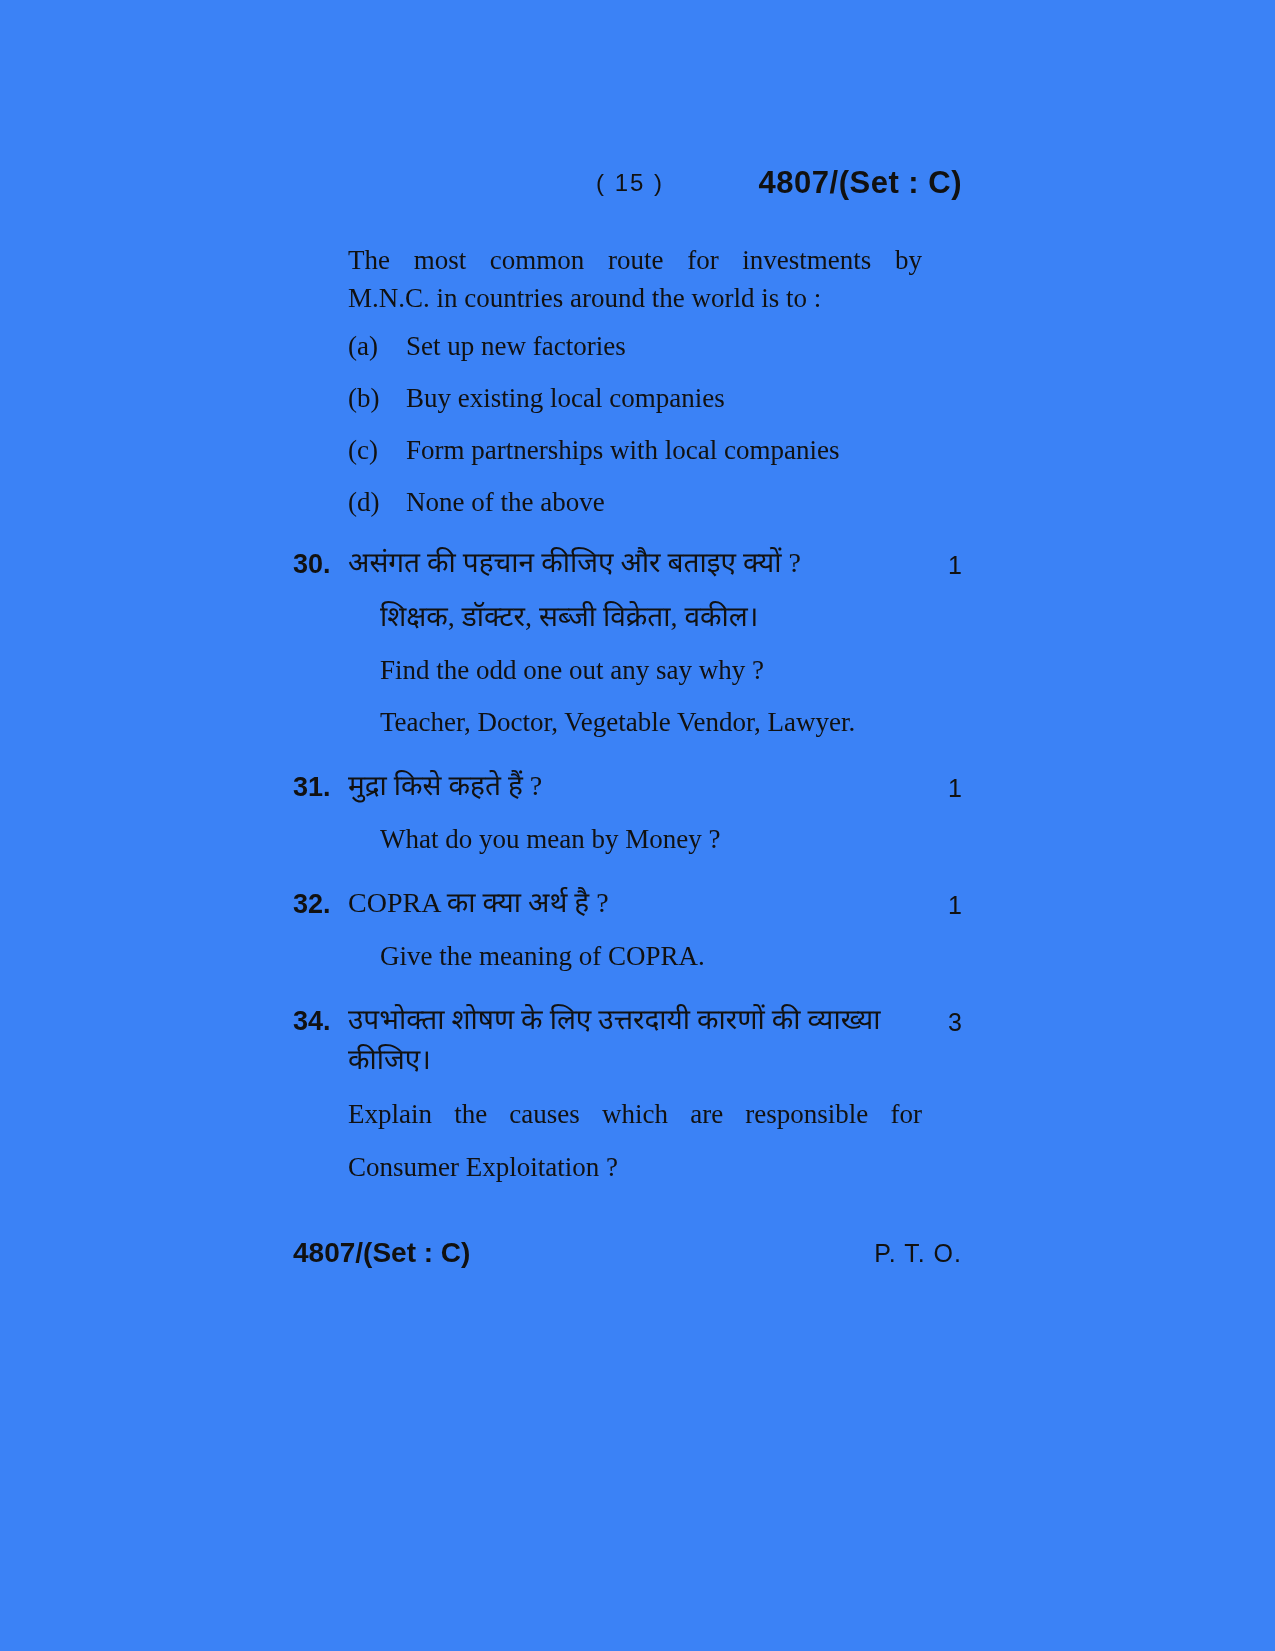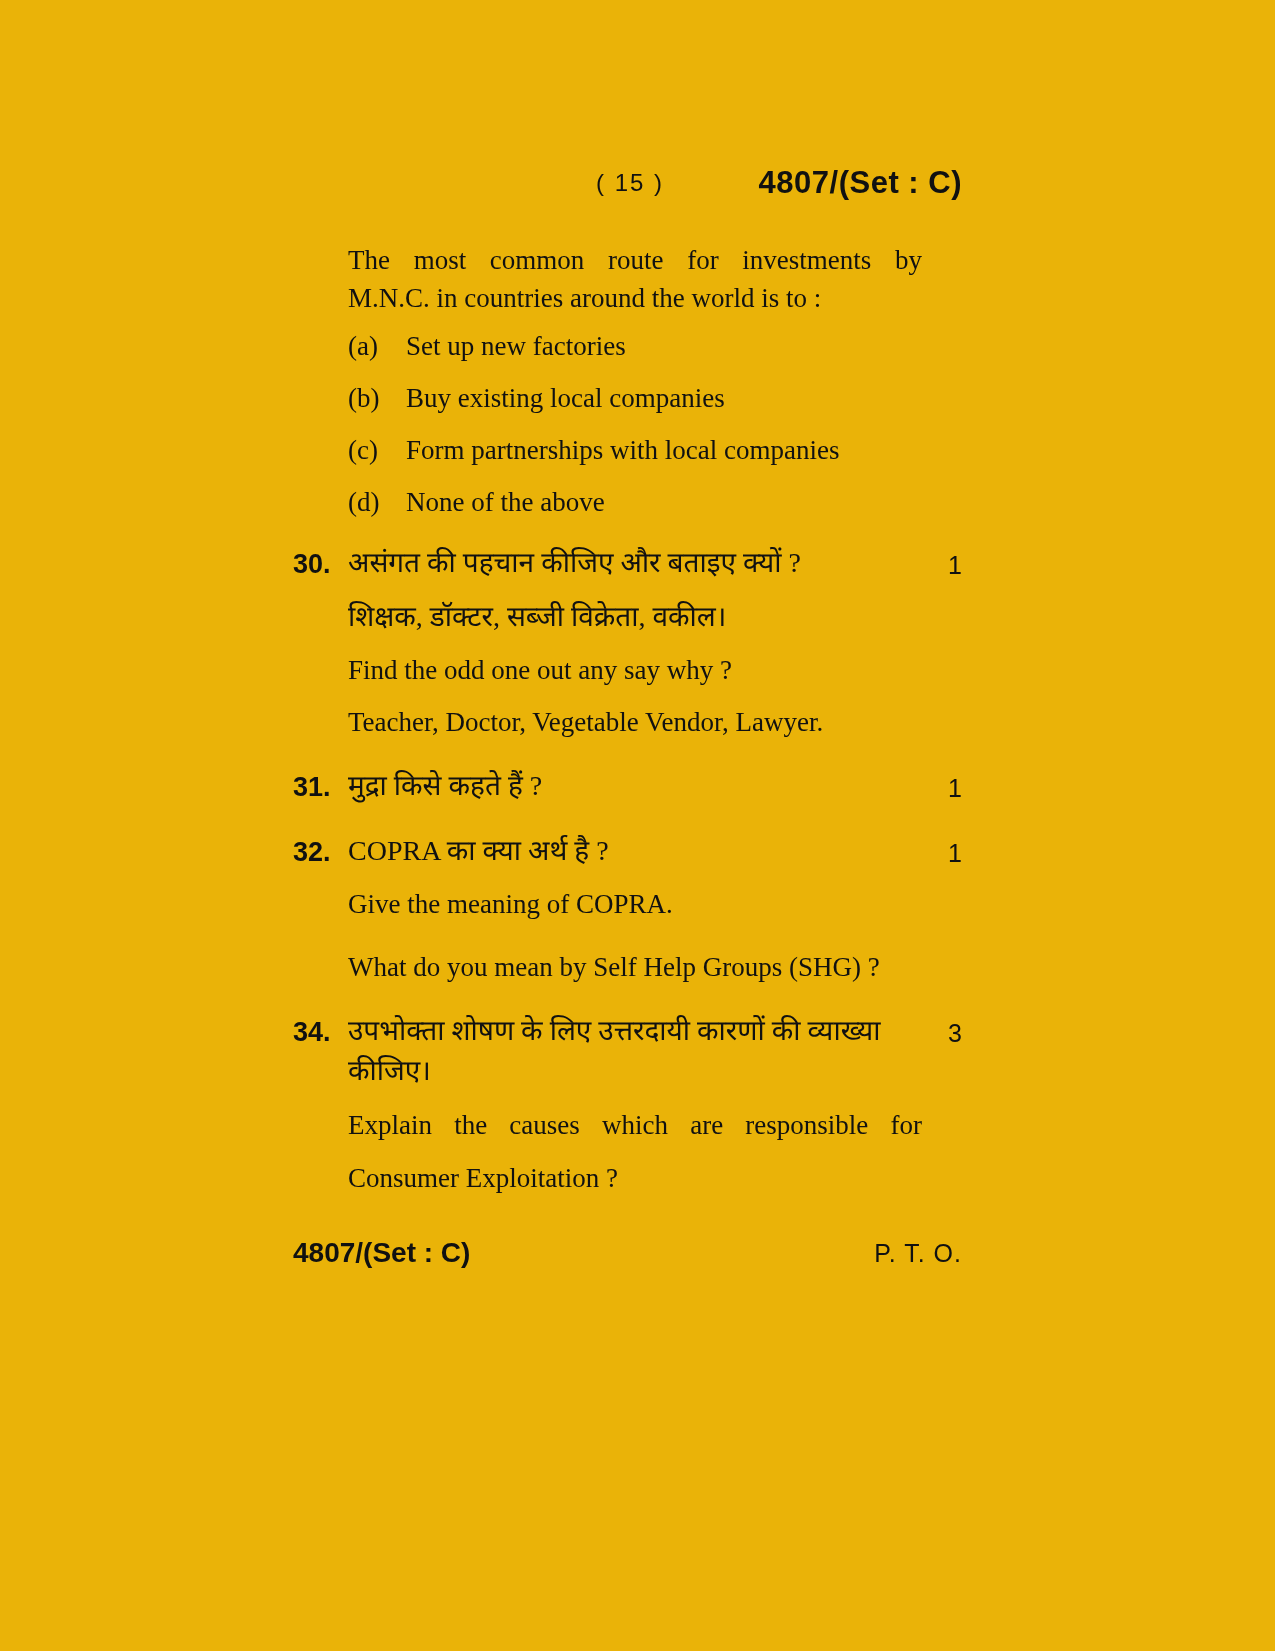--- a/index.html
+++ b/index.html
@@ -4,21 +4,21 @@
 <style>
   html, body {
     margin: 0;
     padding: 0;
     background: #ffffff;
   }
   .sheet {
     position: relative;
     width: 1275px;
     height: 1651px;
-    background: #eab308;
+    background: #3b82f6;
     color: #111111;
     font-family: "Liberation Serif", serif;
     font-size: 27px;
     overflow: hidden;
   }
   .content {
     position: absolute;
     left: 293px;
     top: 165px;
     width: 669px;
@@ -91,21 +91,21 @@
     position: absolute;
     right: 0;
     top: 2px;
     font-family: "Liberation Sans", sans-serif;
     font-size: 25px;
   }
   .hi {
     font-size: 28px;
   }
   .q-line {
-    margin: 14px 0 0 55px;
+    margin: 14px 0 0 87px;
     line-height: 38px;
   }
   .q-line.hi {
     line-height: 40px;
   }
   .en-para {
     margin: 16px 0 0 55px;
     width: 574px;
     line-height: 37px;
   }
@@ -179,33 +179,33 @@
       <p class="q-line">Find the odd one out any say why ?</p>
       <p class="q-line">Teacher, Doctor, Vegetable Vendor, Lawyer.</p>
     </section>
 
     <section class="question">
       <div class="q-row">
         <span class="q-num">31.</span>
         <span class="hi" lang="hi">मुद्रा किसे कहते हैं ?</span>
         <span class="q-marks">1</span>
       </div>
+      <p class="q-line">What do you mean by Money ?</p>
     </section>
 
     <section class="question">
       <div class="q-row">
         <span class="q-num">32.</span>
         <span class="hi" lang="hi">COPRA का क्या अर्थ है ?</span>
         <span class="q-marks">1</span>
       </div>
       <p class="q-line">Give the meaning of COPRA.</p>
     </section>
 
     <section class="question">
-      <p class="q-line">What do you mean by Self Help Groups (SHG) ?</p>
     </section>
 
     <section class="question">
       <div class="q-row">
         <span class="q-num">34.</span>
         <span class="hi" lang="hi">उपभोक्ता शोषण के लिए उत्तरदायी कारणों की व्याख्या कीजिए।</span>
         <span class="q-marks">3</span>
       </div>
       <p class="en-para jl">Explain the causes which are responsible for</p>
       <p class="en-para cont">Consumer Exploitation ?</p>

